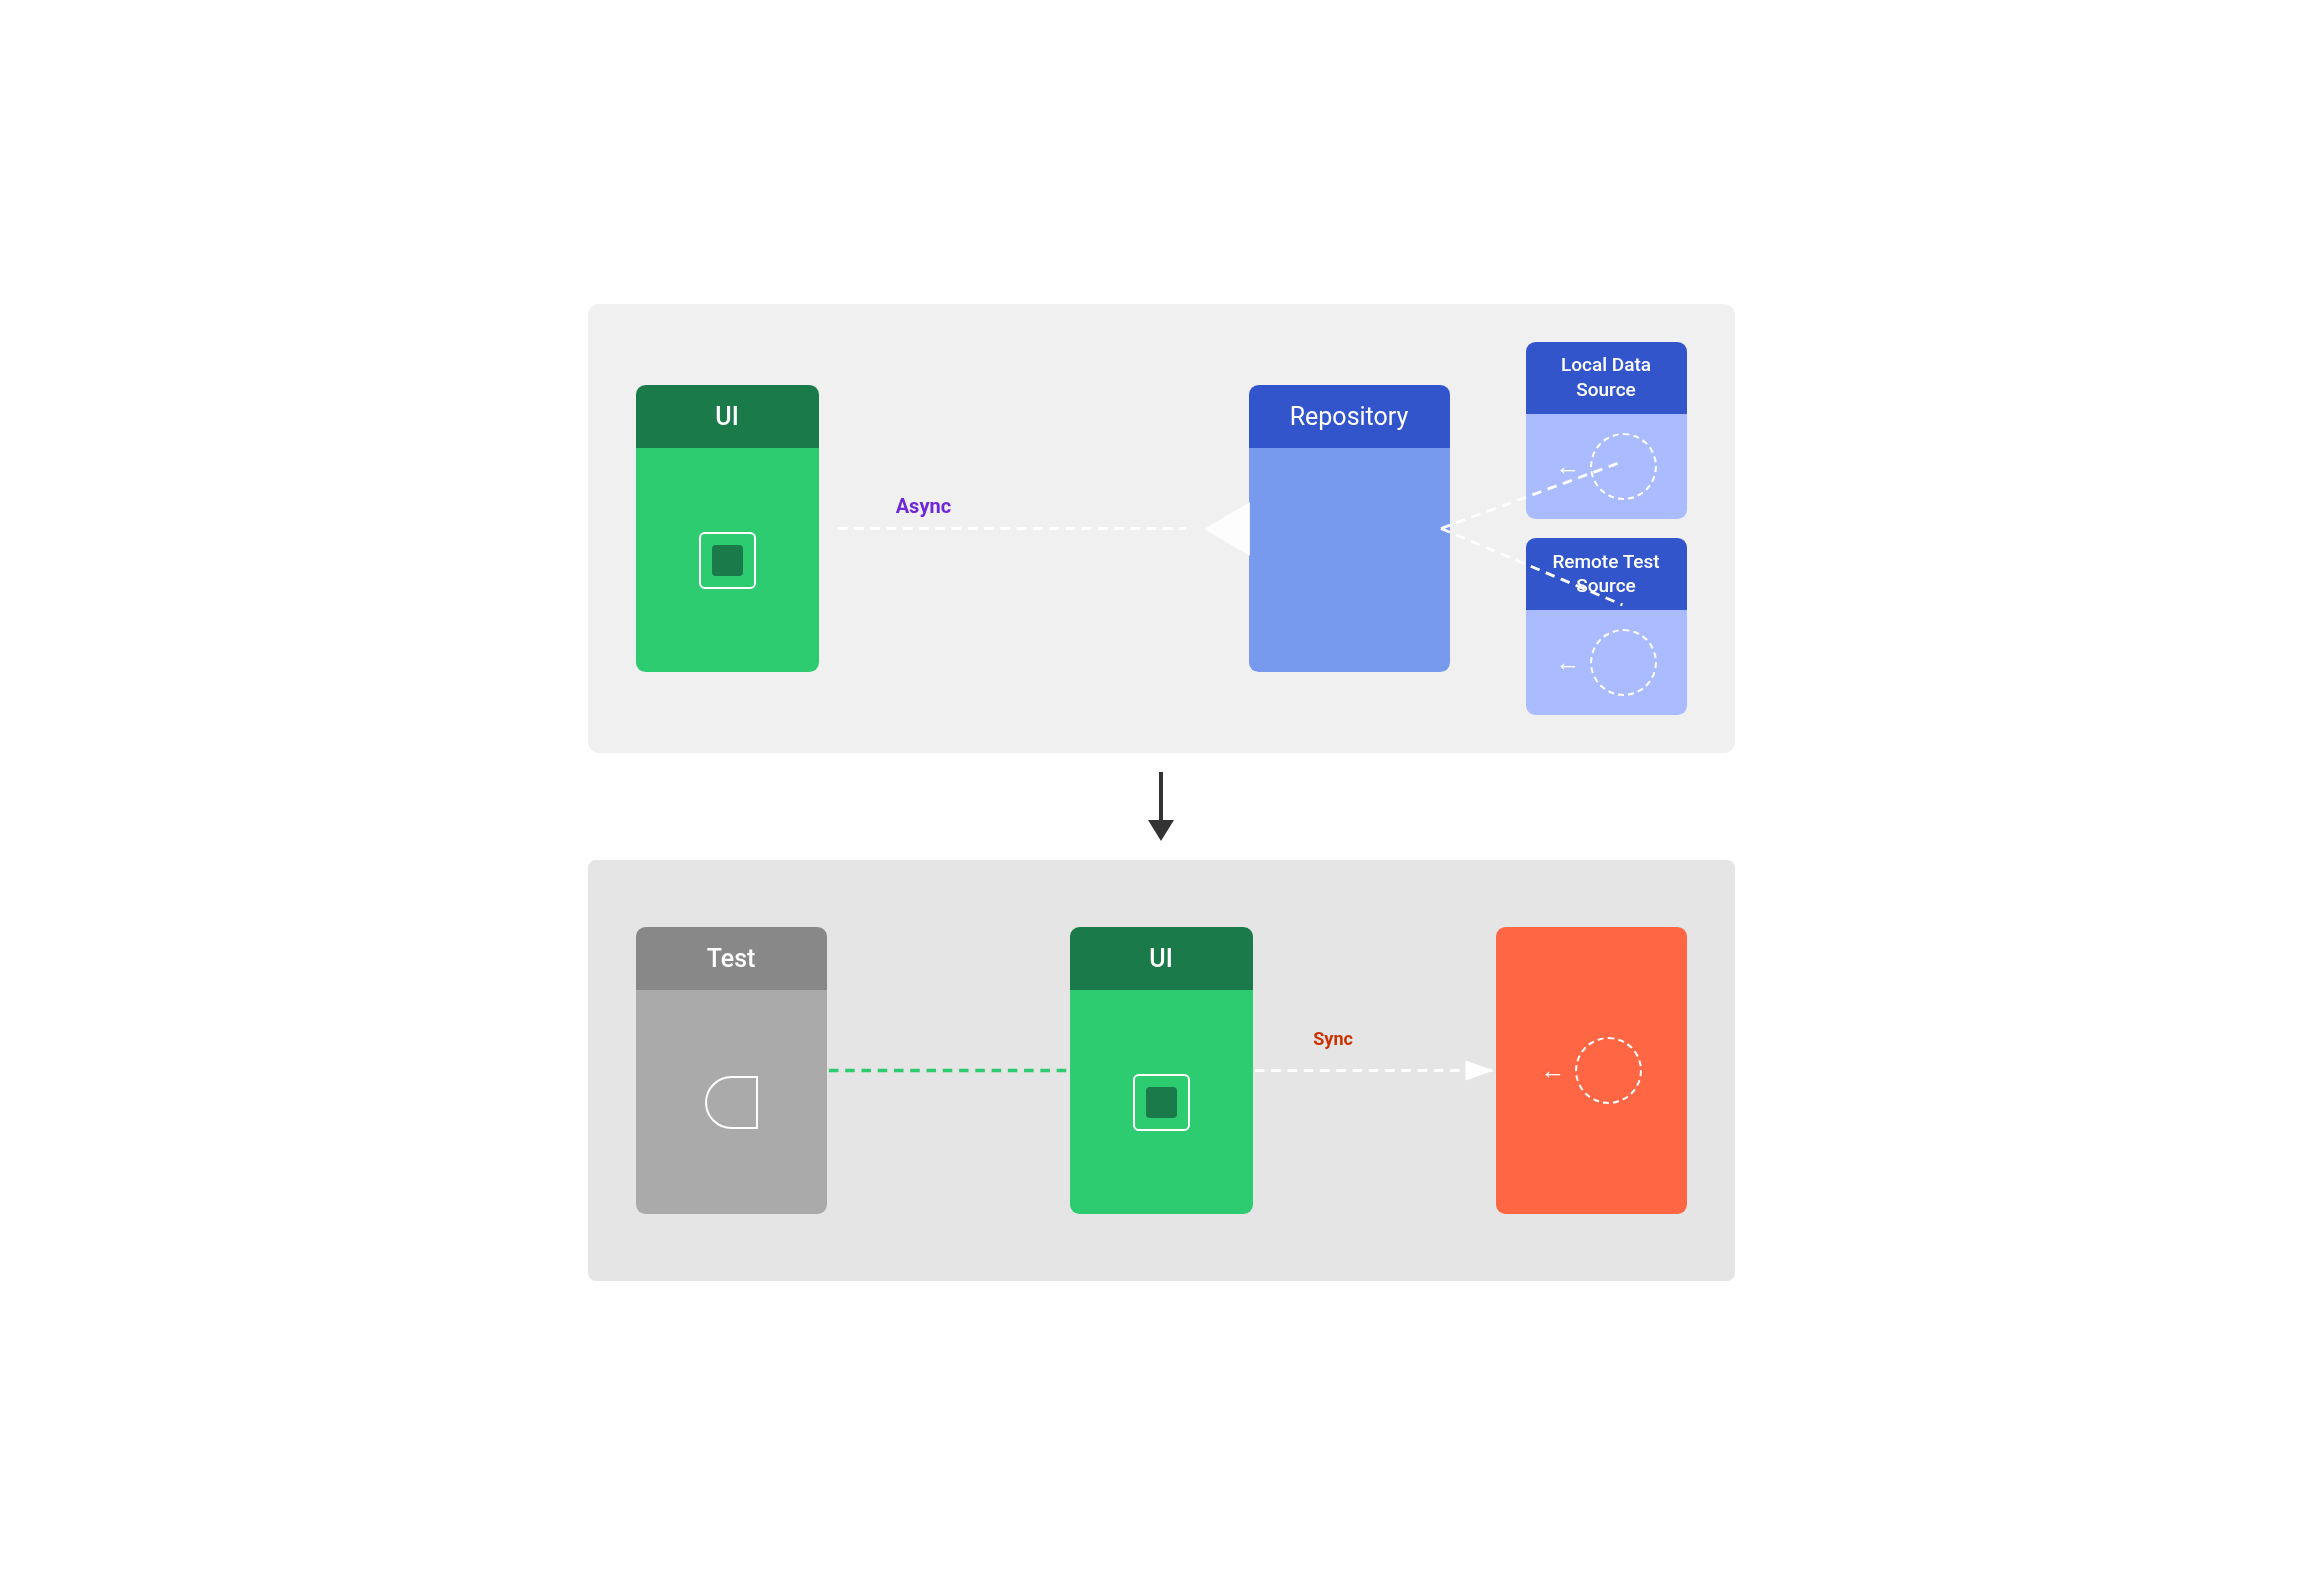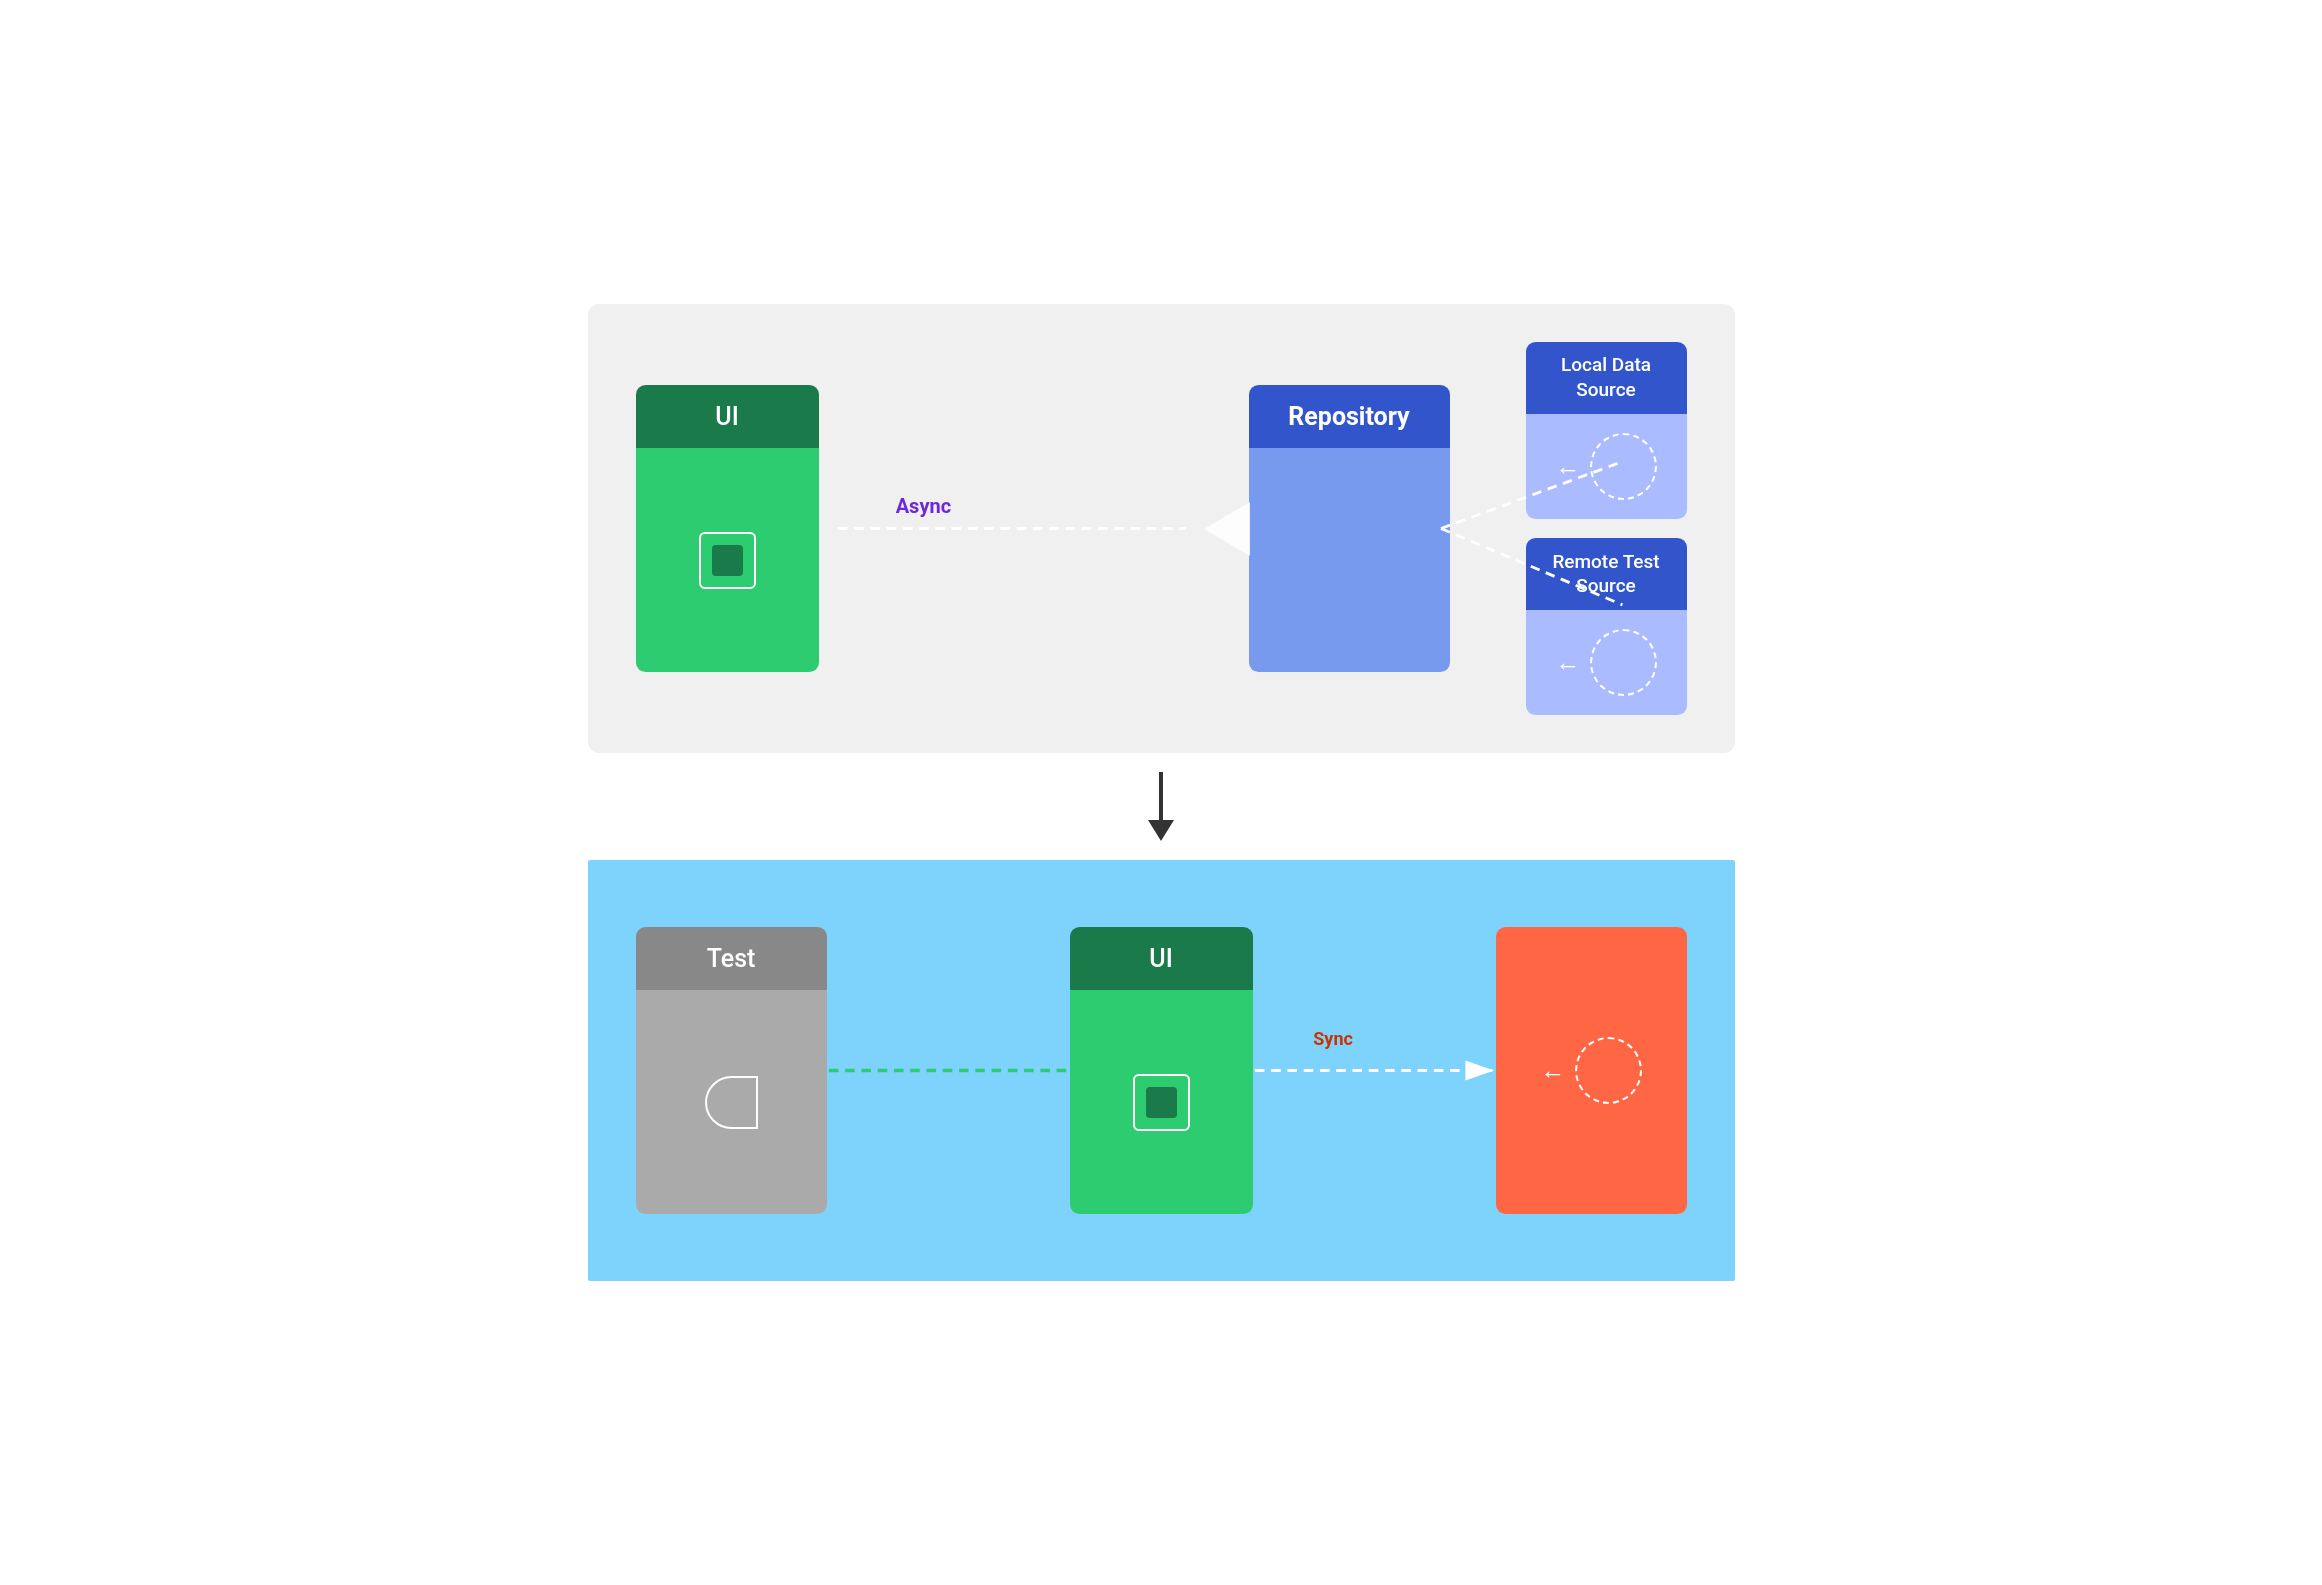--- a/index.html
+++ b/index.html
@@ -92,21 +92,21 @@
       min-height: 287px;
       flex-shrink: 0;
     }
 
     .repo-block .header {
       background: #3355cc;
       color: white;
       text-align: center;
       padding: 17px 9.6px;
       font-size: 25px;
-      font-weight: 700;
+      font-weight: 400;
     }
 
     .repo-block .body {
       background: #7799ee;
       flex: 1;
       display: flex;
       align-items: center;
       justify-content: center;
       min-height: 210px;
     }
@@ -183,22 +183,22 @@
     .down-arrow-head {
       width: 0;
       height: 0;
       border-left: 13.4px solid transparent;
       border-right: 13.4px solid transparent;
       border-top: 21px solid #333;
     }
 
     
     .bottom-diagram {
-      background: #7dd3fc;
-      border-radius: 2px;
+      background: #e5e5e5;
+      border-radius: 8px;
       padding: 18px 48px;
       width: 100%;
       display: flex;
       align-items: center;
       justify-content: center;
       position: relative;
       min-height: 421px;
     }
 
     

